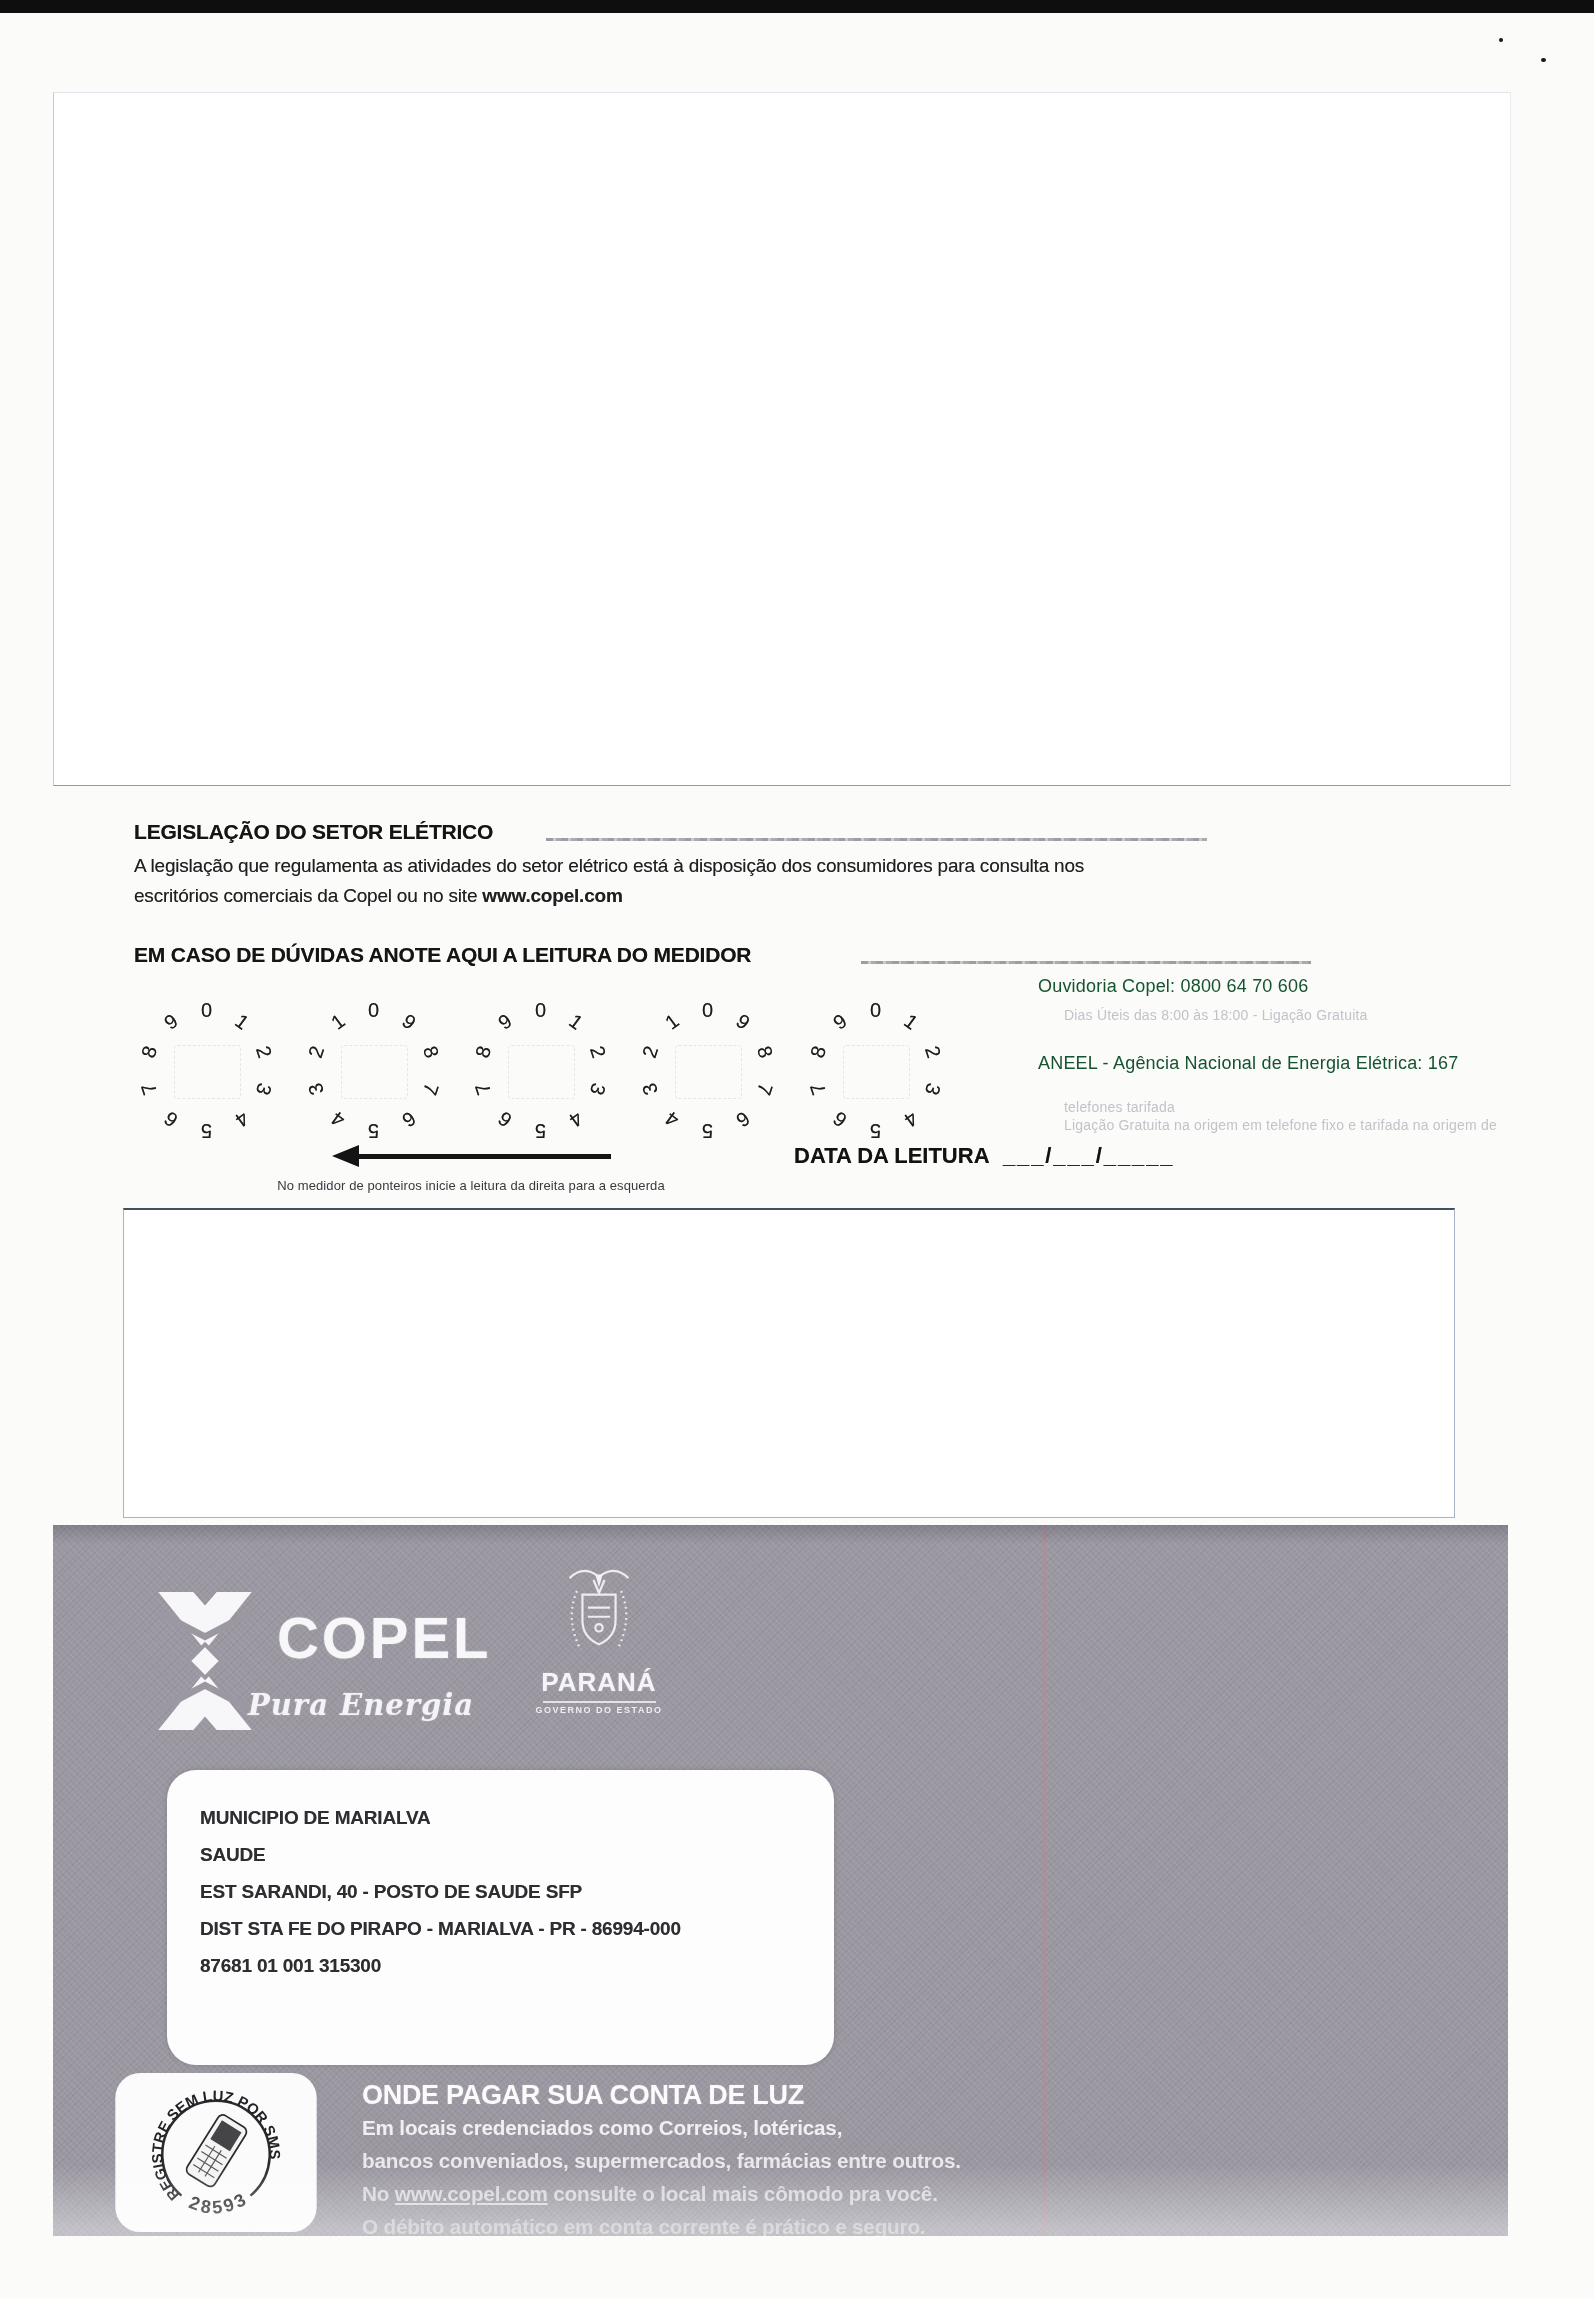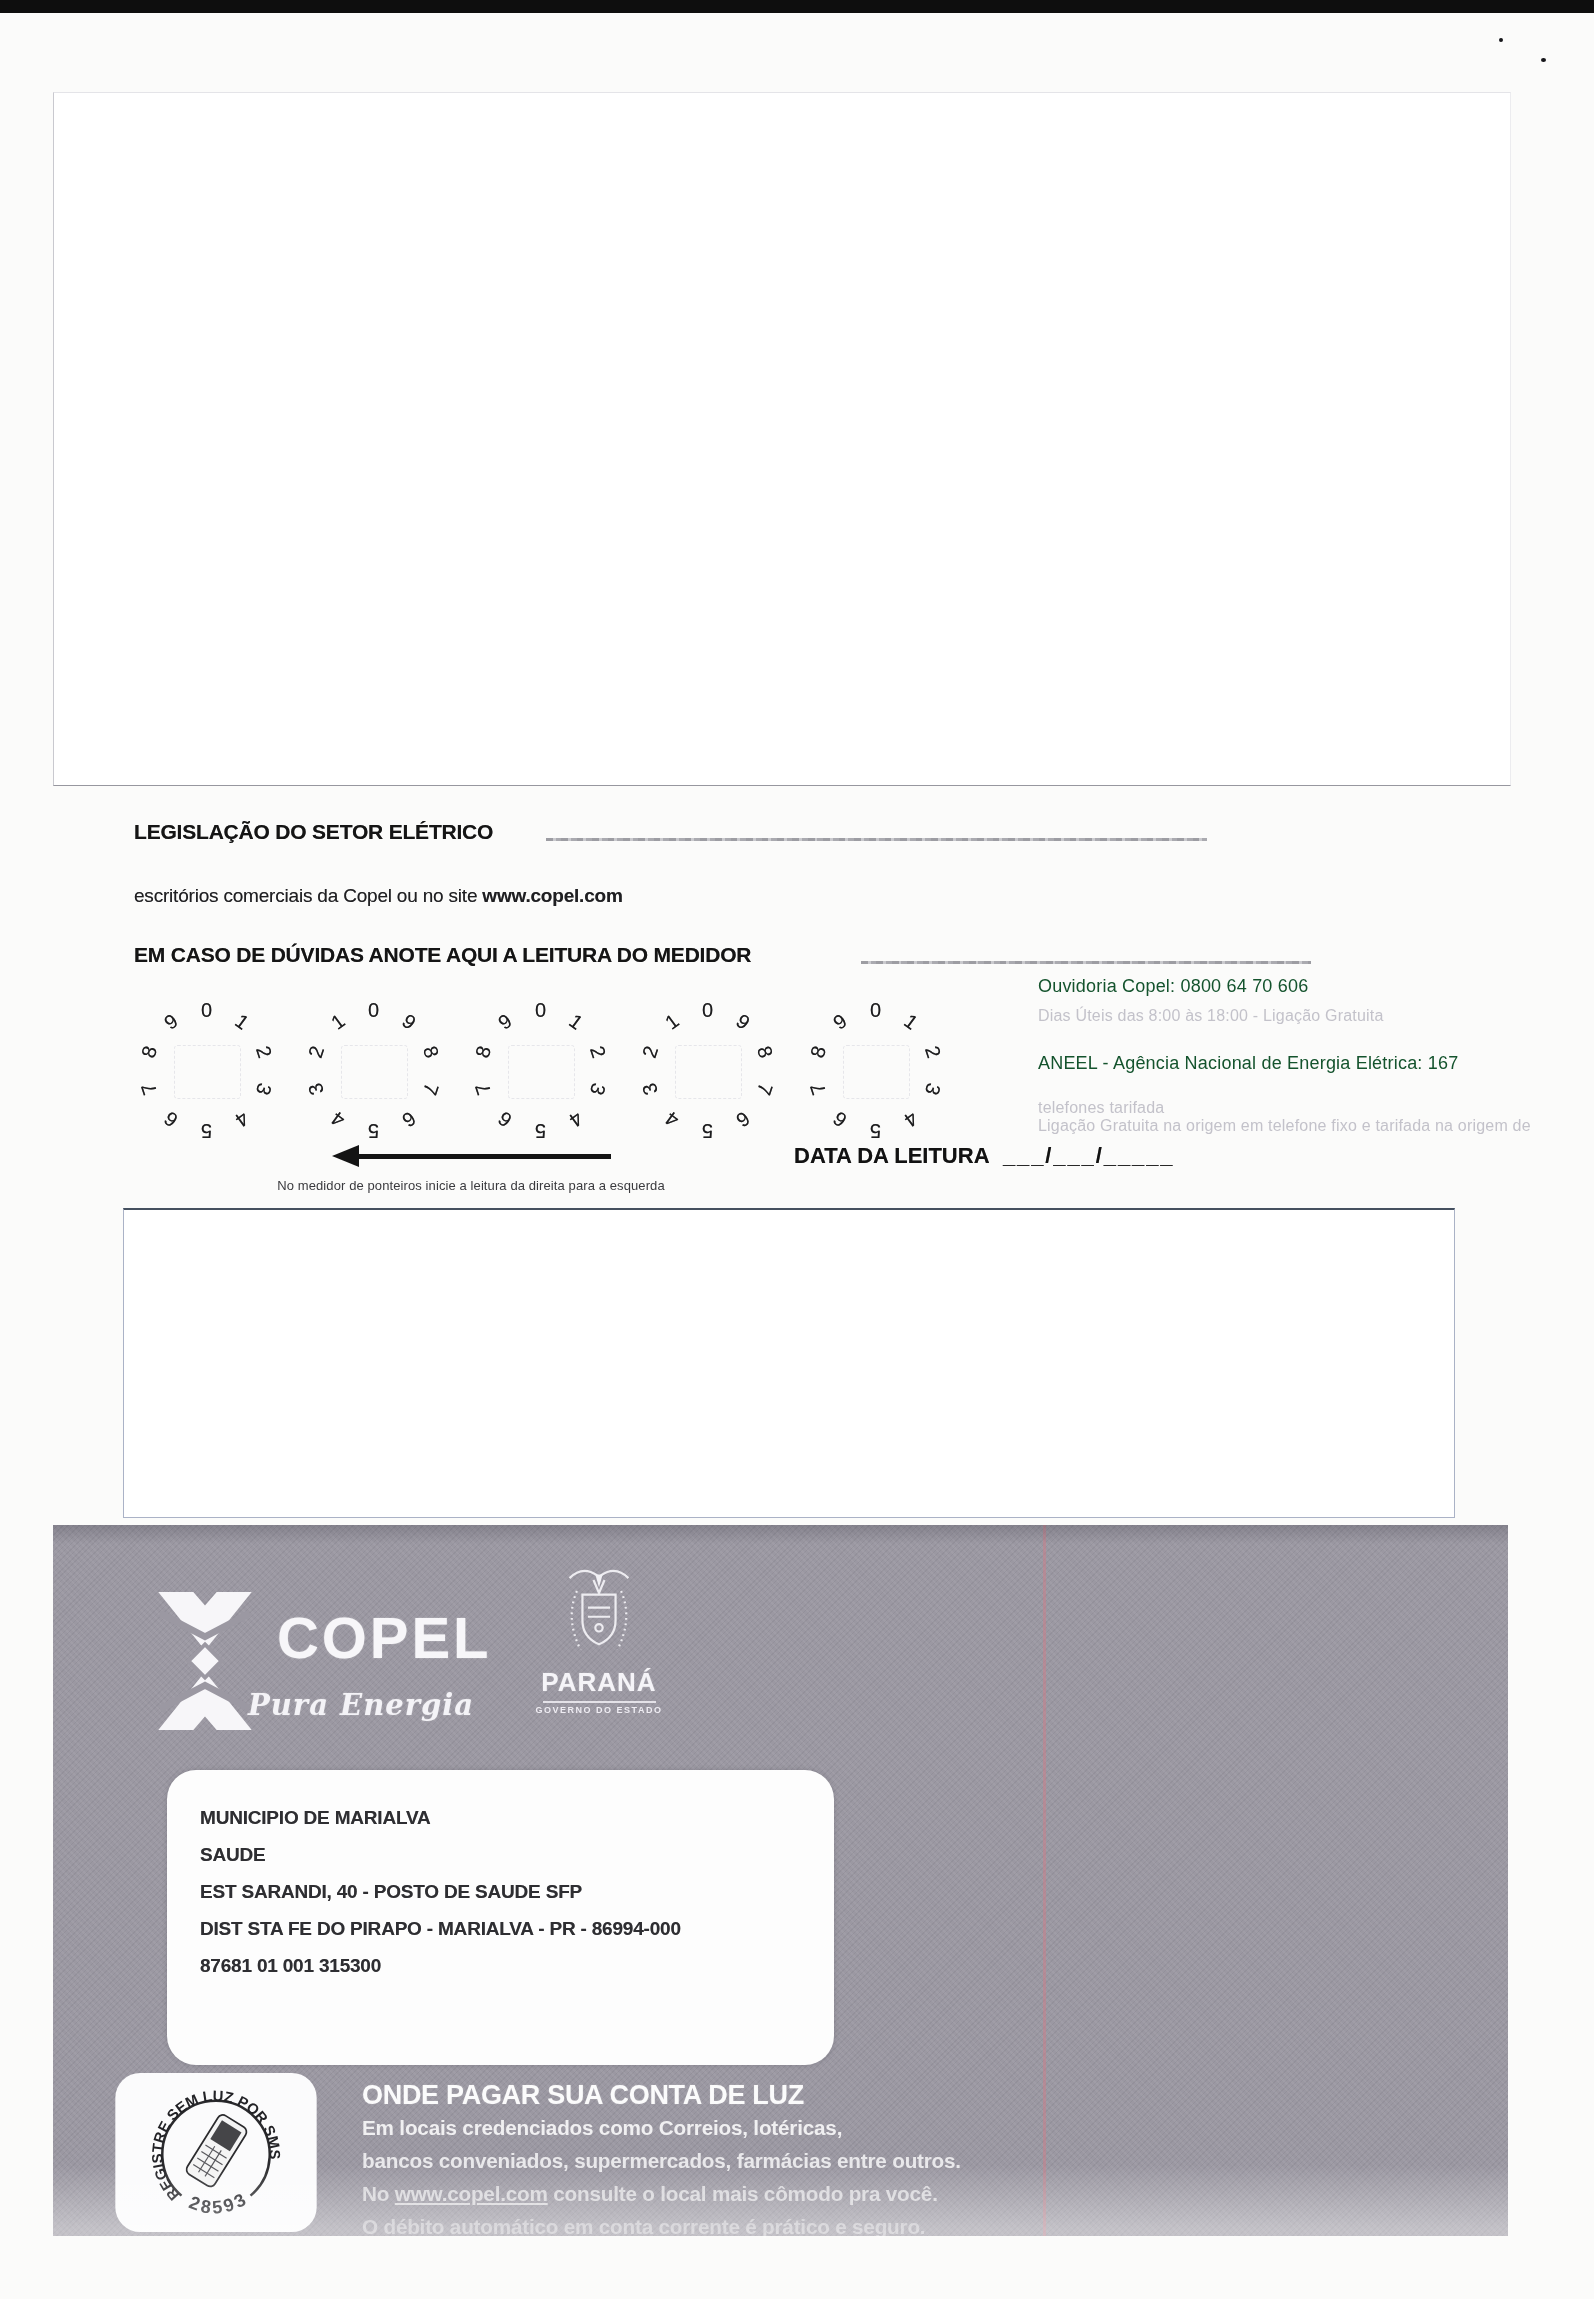--- a/index.html
+++ b/index.html
@@ -32,21 +32,21 @@
   
   .dial{position:absolute;width:163px;height:163px;}
   .dial::after{content:"";position:absolute;left:50%;top:50%;width:65px;height:52px;
                margin:-26px 0 0 -33px;border:1px dashed #e6e6ea;border-radius:3.8px;}
   .dial-digit{position:absolute;left:50%;top:50%;width:23px;height:23px;margin:-11.5px 0 0 -11.5px;
               display:flex;align-items:center;justify-content:center;font-size:20px;color:#1d1d1f;
               text-shadow:0 0 0.6px rgba(0,0,0,.5);}
 
   
   .faded-line{position:absolute;font-size:18px;color:#14532d;white-space:nowrap;letter-spacing:0.2px;}
-  .faded-sub{position:absolute;font-size:16px;color:#c3c2ca;white-space:nowrap;letter-spacing:0.2px;}
+  .faded-sub{position:absolute;font-size:14px;color:#c3c2ca;white-space:nowrap;letter-spacing:0.2px;margin-left:26px;}
 
   
   .arrow{position:absolute;left:332px;top:1145px;width:279px;height:25px;}
   .arrow .shaft{position:absolute;left:25px;right:0;top:8.6px;height:5.8px;background:#141414;}
   .arrow .head{position:absolute;left:0;top:0;width:0;height:0;
                border-top:11.5px solid transparent;border-bottom:11.5px solid transparent;
                border-right:27px solid #141414;}
   .arrow-note{position:absolute;left:173px;top:1178px;width:596px;text-align:center;
               font-size:13px;color:#3a3a3e;letter-spacing:0.1px;}
 
@@ -108,20 +108,21 @@
   <div class="speck" style="left:1455px;top:246px;width:4.8px;height:6.7px;"></div>
   <div class="speck" style="left:1435px;top:317px;width:2.9px;height:6.7px;"></div>
   <div class="speck" style="left:1408px;top:371px;width:4.8px;height:7.7px;transform:rotate(20deg);"></div>
   <div class="smudge" style="left:1118px;top:332px;width:13.4px;height:2.9px;"></div>
   <div class="smudge" style="left:1199px;top:333px;width:9.6px;height:2.9px;"></div>
 
   <div class="box-top"></div>
 
   <div class="h-title" style="left:134px;top:820px;">LEGISLAÇÃO DO SETOR ELÉTRICO</div>
   <div class="scan-rule" style="left:546px;top:838px;width:661px;"></div>
+  <div class="body-line" style="left:134px;top:855px;">A legislação que regulamenta as atividades do setor elétrico está à disposição dos consumidores para consulta nos</div>
   <div class="body-line" style="left:134px;top:885px;">
     <span>escritórios comerciais da Copel ou no site </span><b>www.copel.com</b>
   </div>
 
   <div class="h-title" style="left:134px;top:943px;">EM CASO DE DÚVIDAS ANOTE AQUI A LEITURA DO MEDIDOR</div>
   <div class="scan-rule" style="left:861px;top:961px;width:450px;"></div>
 
   <div class="dial" style="left:125px;top:989px;">
       <span class="dial-digit" style="transform: rotate(0deg) translateY(-60px);">0</span>
       <span class="dial-digit" style="transform: rotate(36deg) translateY(-60px);">1</span>

